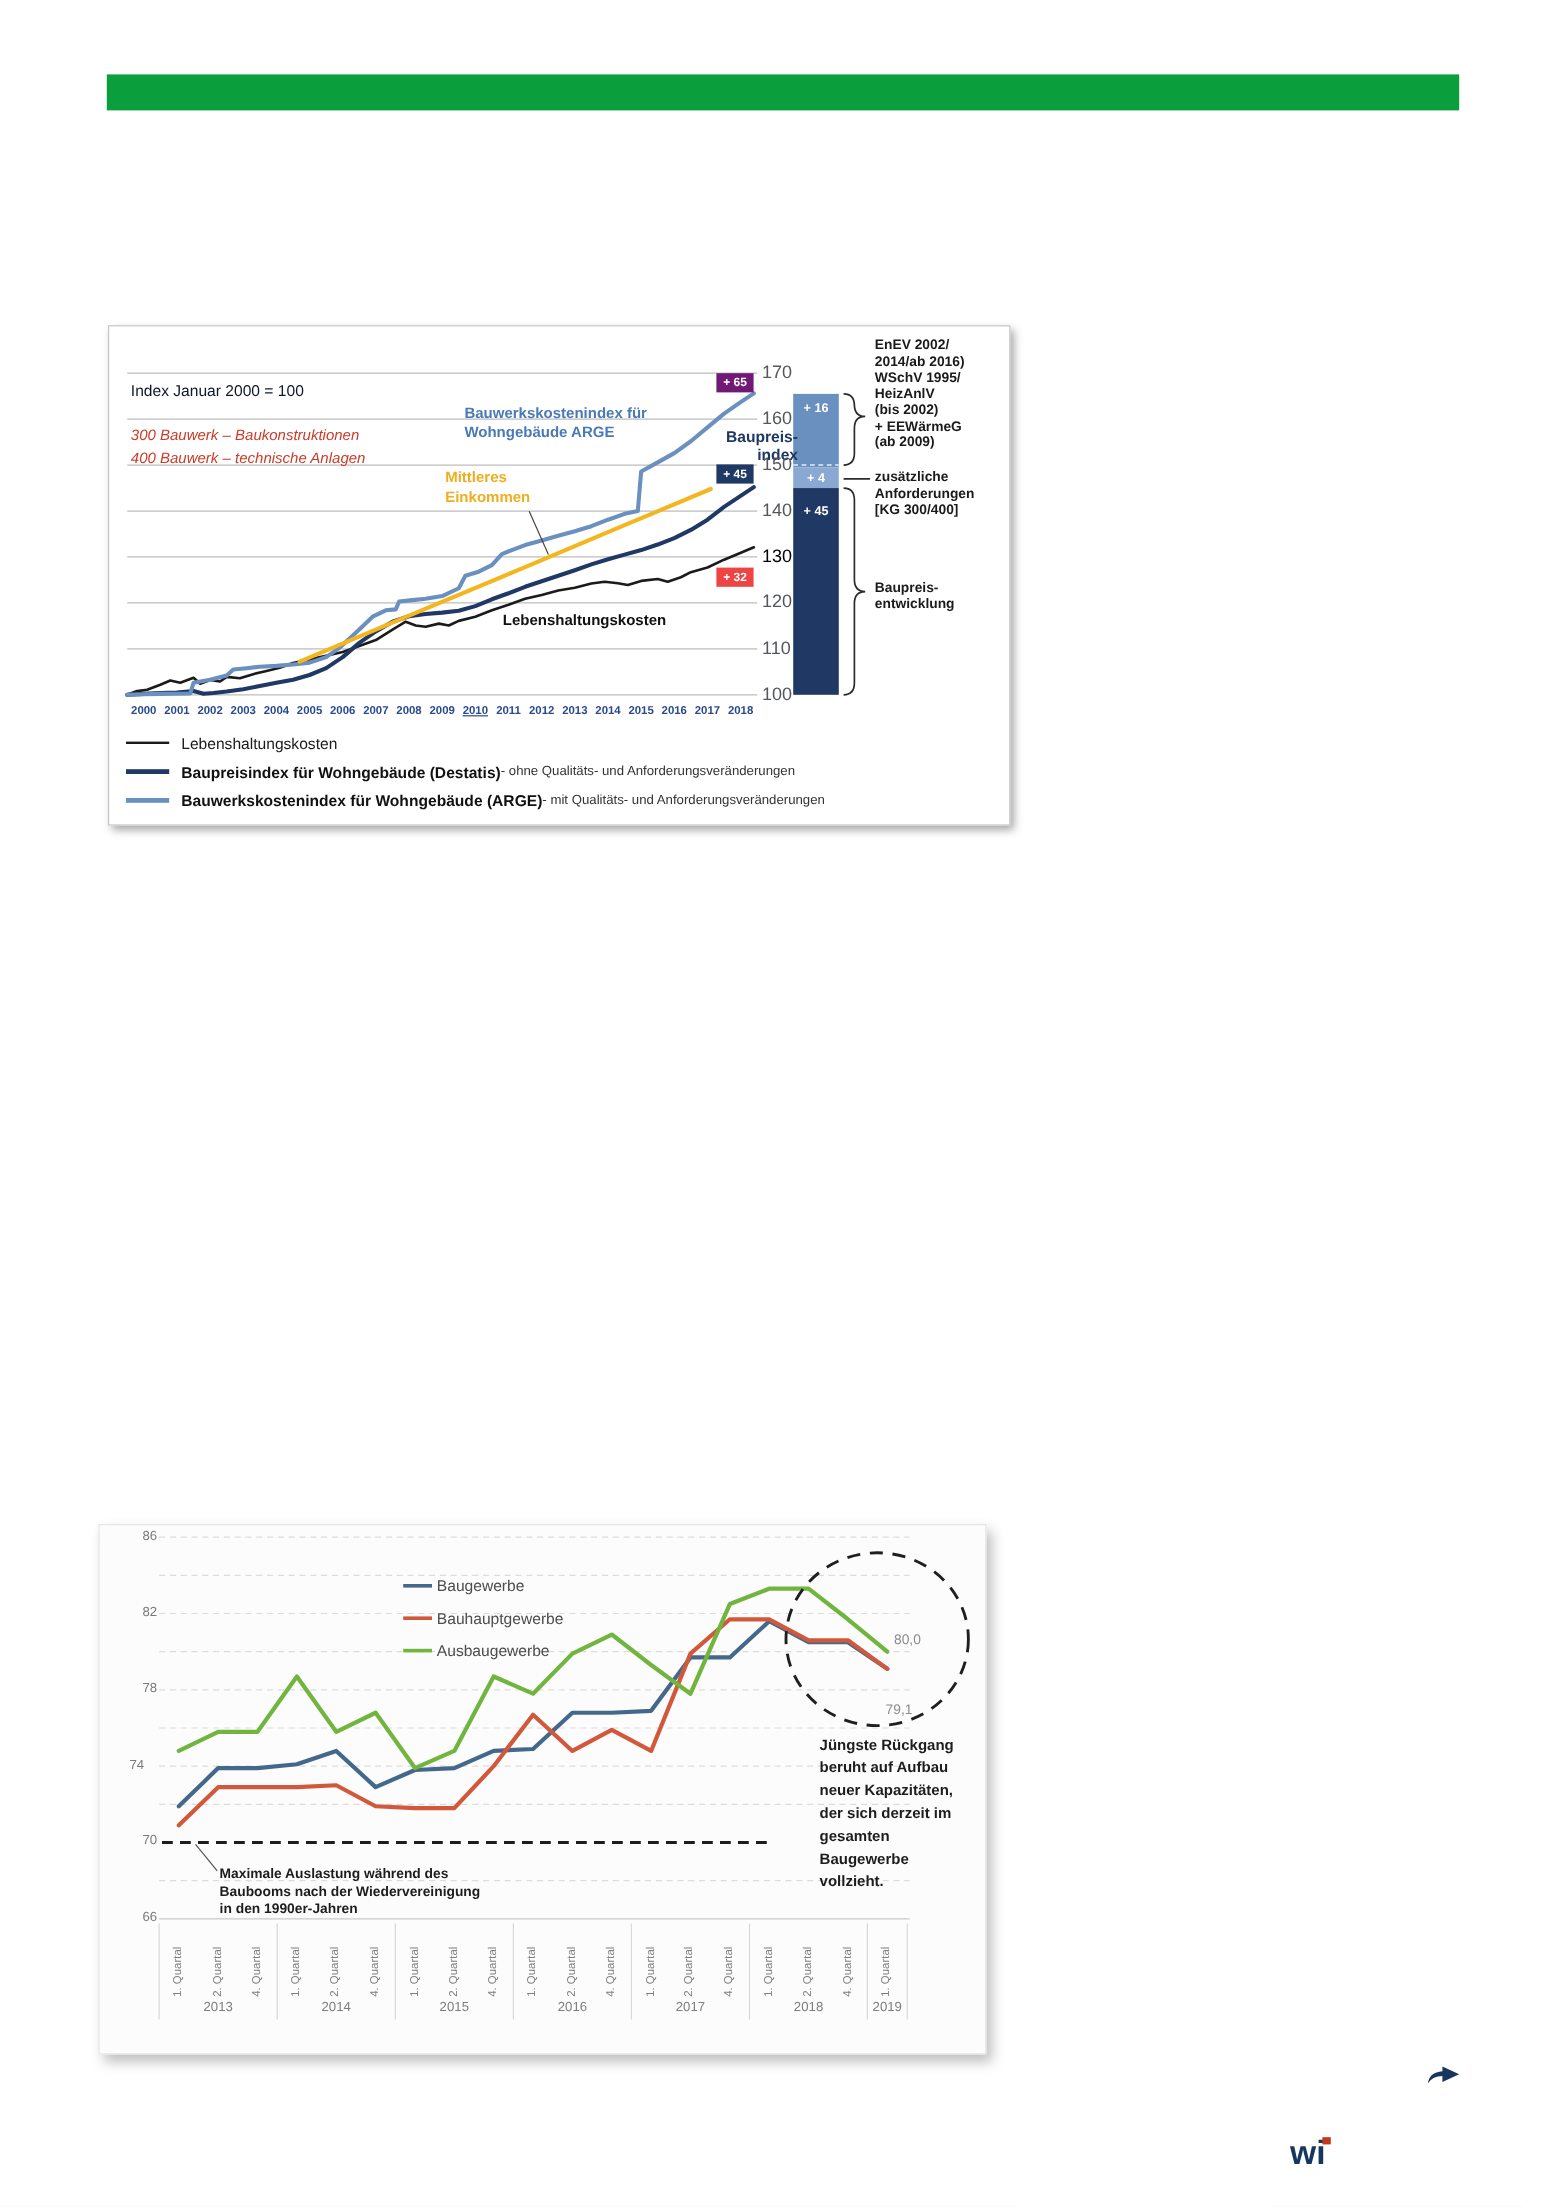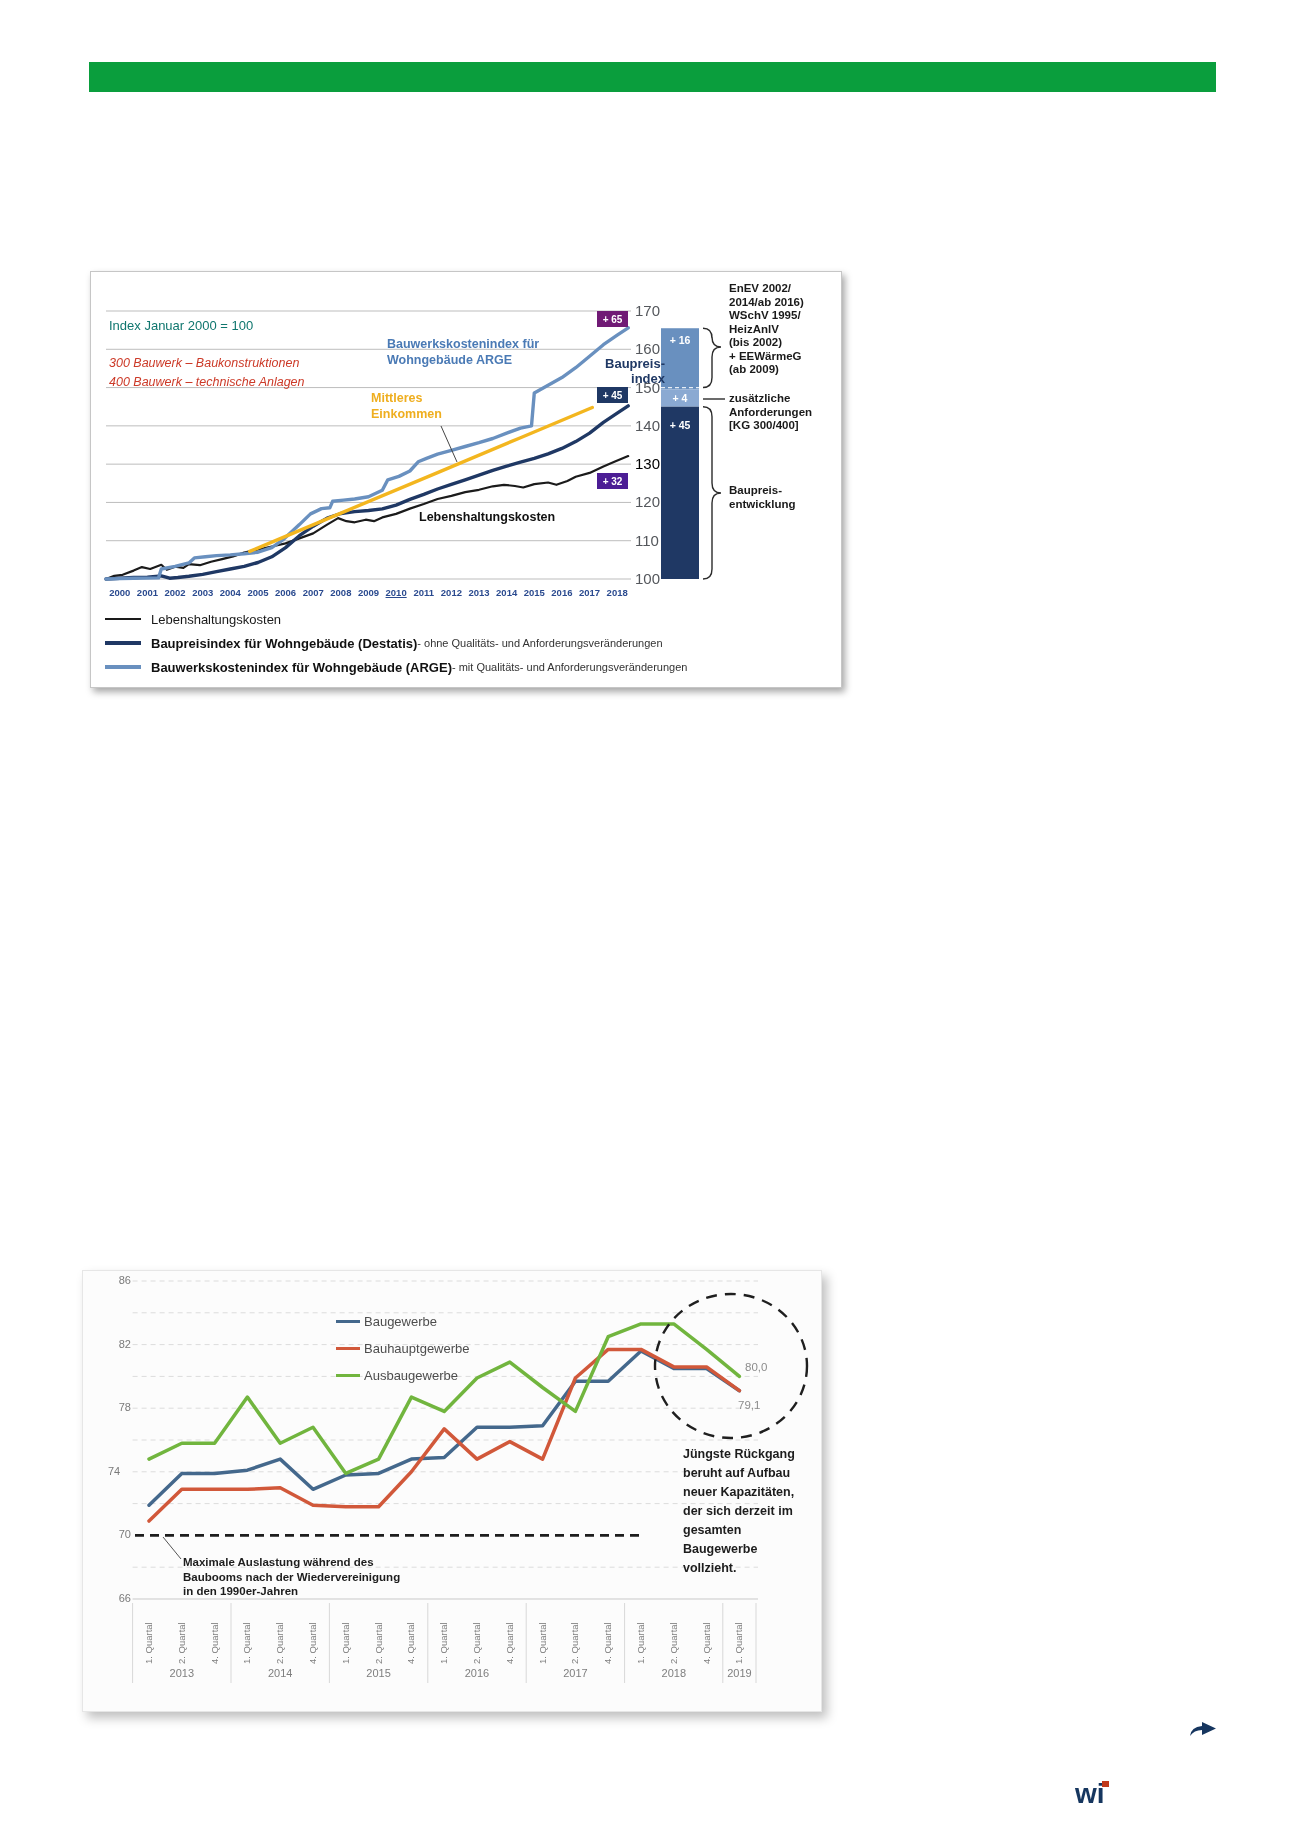--- a/index.html
+++ b/index.html
@@ -46,39 +46,39 @@
         <rect x="570" y="134.7142857142857" width="38" height="172.2857142857143" fill="#1f3864"></rect>
         <text x="589" y="71.54285714285714" text-anchor="middle" fill="#fff" font-size="10.5" font-weight="bold">+ 16</text>
         <text x="589" y="129.7371428571428" text-anchor="middle" fill="#fff" font-size="10.5" font-weight="bold">+ 4</text>
         <text x="589" y="156.92000000000004" text-anchor="middle" fill="#fff" font-size="10.5" font-weight="bold">+ 45</text>
         <line x1="570" y1="115.57142857142856" x2="608" y2="115.57142857142856" stroke="#e8eef5" stroke-width="1.3" stroke-dasharray="4 3"></line>
         <path d="M612,56.22857142857143 Q621,56.22857142857143 621,66.22857142857143 V65 Q621,75 630,75 Q621,75 621,85 V105.57142857142856 Q621,115.57142857142856 612,115.57142857142856" fill="none" stroke="#2b2b2b" stroke-width="1.4"></path>
         <line x1="612" y1="127" x2="634" y2="127" stroke="#2b2b2b" stroke-width="1.4"></line>
         <path d="M612,134.7142857142857 Q621,134.7142857142857 621,144.7142857142857 V211 Q621,221 630,221 Q621,221 621,231 V297 Q621,307 612,307" fill="none" stroke="#2b2b2b" stroke-width="1.4"></path>
       </svg>
 
-    <div class="abs" style="left:18px;top:46px;font-size:13px;color:#0f766e;">Index Januar 2000 = 100</div>
+    <div class="abs" style="left:18px;top:46px;font-size:13px;color:#0f172a;">Index Januar 2000 = 100</div>
 
     <div class="abs pre" style="left:18px;top:82px;font-size:12.5px;font-style:italic;color:#cc3a28;line-height:19px;">300 Bauwerk – Baukonstruktionen
 400 Bauwerk – technische Anlagen</div>
 
     <div class="abs pre" style="left:296px;top:64px;font-size:12.5px;font-weight:bold;color:#4a7ab5;line-height:16px;">Bauwerkskostenindex für
 Wohngebäude ARGE</div>
 
     <div class="abs pre" style="left:504px;top:84px;width:70px;font-size:13px;font-weight:bold;color:#1f3864;line-height:15px;text-align:right;">Baupreis-
 index</div>
 
     <div class="abs pre" style="left:280px;top:118px;font-size:12.5px;font-weight:bold;color:#efae1f;line-height:16px;">Mittleres
 Einkommen</div>
 
     <div class="abs" style="left:328px;top:238px;font-size:12.5px;font-weight:bold;color:#111;">Lebenshaltungskosten</div>
 
     <div class="chip" style="left:506px;top:39px;background:#701a75;">+ 65</div>
     <div class="chip" style="left:506px;top:115px;background:#1f3864;">+ 45</div>
-    <div class="chip" style="left:506px;top:201px;background:#4c1d95;">+ 32</div>
+    <div class="chip" style="left:506px;top:201px;background:#ef4444;">+ 32</div>
 
     <div class="abs pre" style="left:638px;top:10px;font-size:11.5px;font-weight:bold;color:#1a1a1a;line-height:13.5px;">EnEV 2002/
 2014/ab 2016)
 WSchV 1995/
 HeizAnlV
 (bis 2002)
 + EEWärmeG
 (ab 2009)</div>
     <div class="abs pre" style="left:638px;top:120px;font-size:11.5px;font-weight:bold;color:#1a1a1a;line-height:13.5px;">zusätzliche
 Anforderungen
@@ -164,21 +164,21 @@
     <div class="leg-row" style="left:253px;top:68px;">
       <span class="leg-line" style="width:24px;border-top:3.5px solid #d1583a;margin-right:4px;"></span>
       <span style="font-size:13px;color:#4d4d4d;">Bauhauptgewerbe</span>
     </div>
     <div class="leg-row" style="left:253px;top:95px;">
       <span class="leg-line" style="width:24px;border-top:3.5px solid #71b53e;margin-right:4px;"></span>
       <span style="font-size:13px;color:#4d4d4d;">Ausbaugewerbe</span>
     </div>
 
     <div class="abs" style="left:662px;top:90px;font-size:11.5px;color:#8c8c8c;">80,0</div>
-    <div class="abs" style="left:655px;top:128px;font-size:11.5px;color:#8c8c8c;">79,1</div>
+    <div class="abs" style="left:655px;top:148px;font-size:11.5px;color:#8c8c8c;">79,1</div>
 
     <div class="abs pre" style="left:100px;top:284px;font-size:11.5px;font-weight:bold;color:#1d1d1d;line-height:14.5px;">Maximale Auslastung während des
 Baubooms nach der Wiedervereinigung
 in den 1990er-Jahren</div>
 
     <div class="abs pre" style="left:600px;top:174px;width:135px;font-size:12.5px;font-weight:bold;color:#1d1d1d;line-height:19px;">Jüngste Rückgang
 beruht auf Aufbau
 neuer Kapazitäten,
 der sich derzeit im
 gesamten

